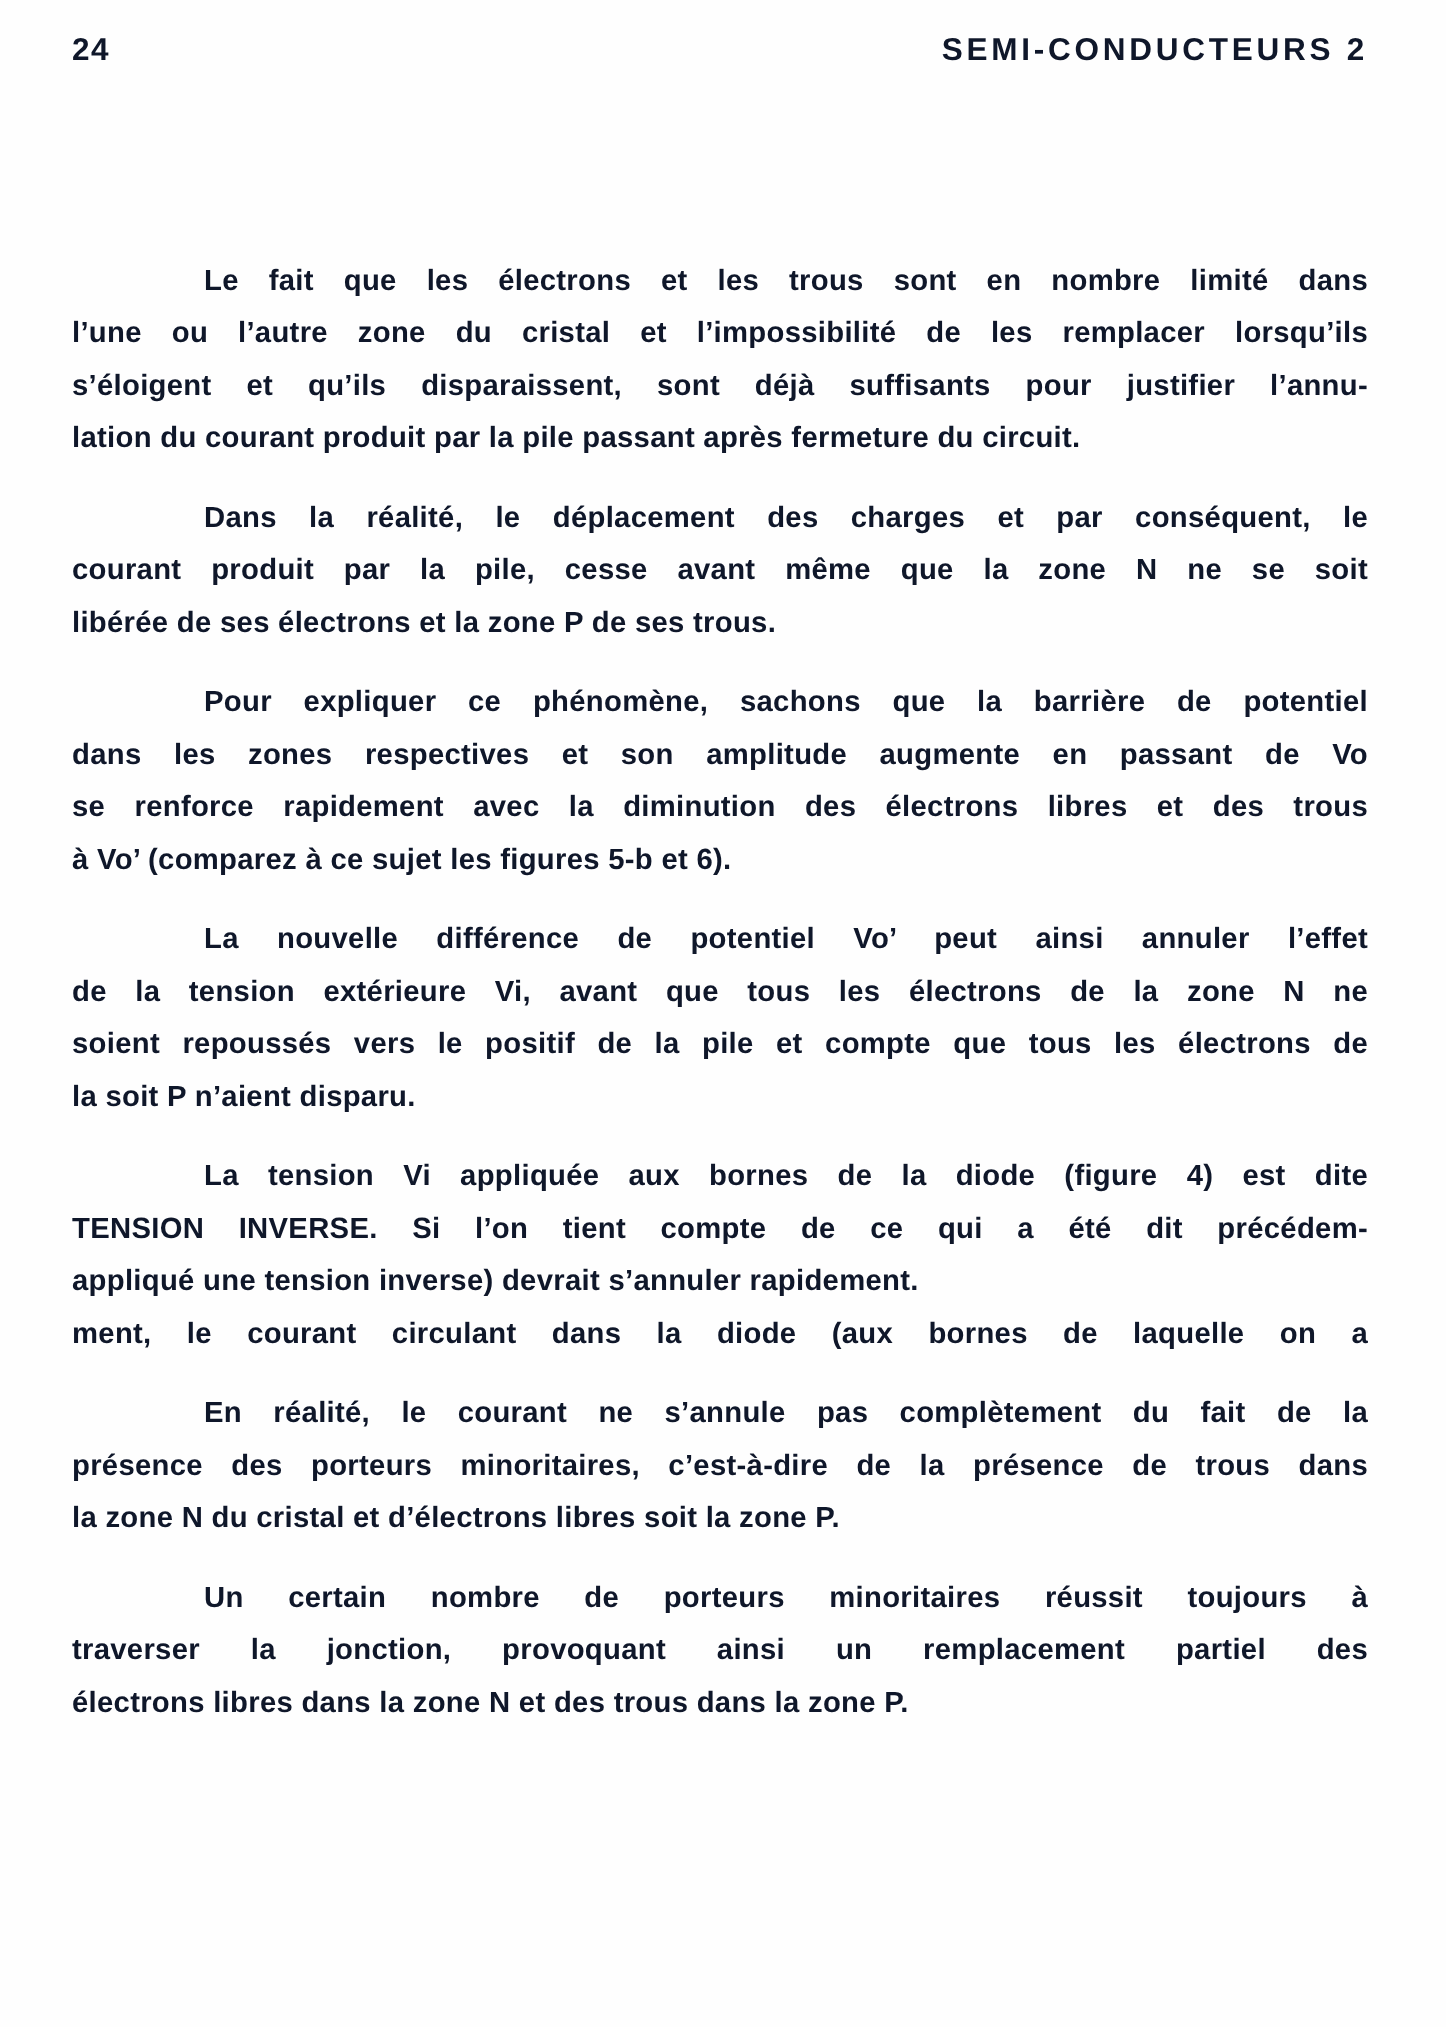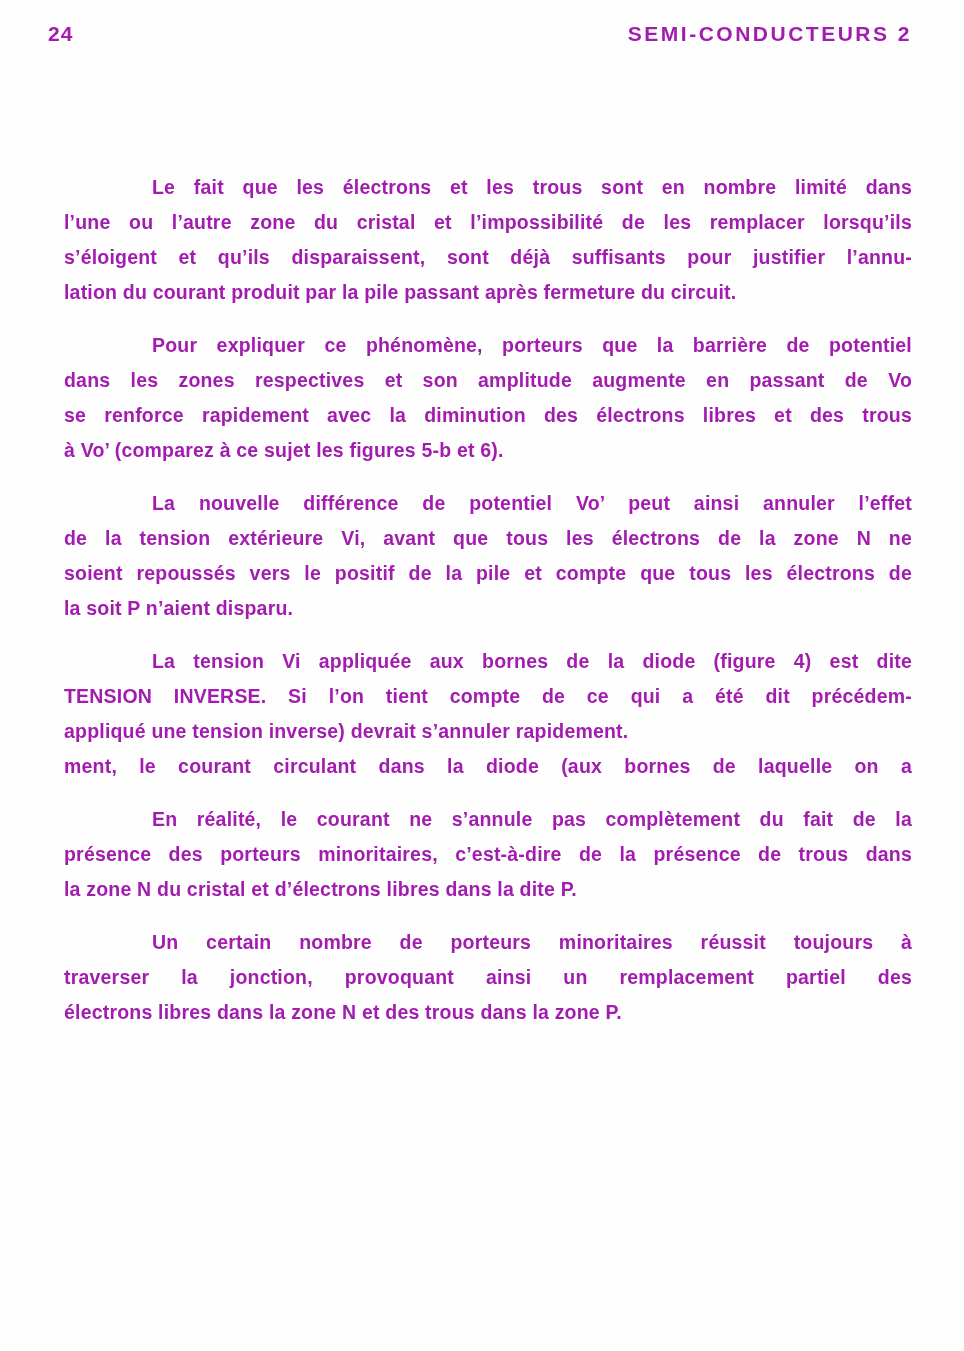--- a/index.html
+++ b/index.html
@@ -6,21 +6,21 @@
     margin: 0;
     padding: 0;
     background: #ffffff;
   }
   .page {
     position: relative;
     width: 964px;
     height: 1351px;
     background: #fefefe;
     font-family: "Liberation Sans", sans-serif;
-    color: #a21caf;
+    color: #0f172a;
     overflow: hidden;
     box-sizing: border-box;
   }
   .header {
     display: flex;
     justify-content: space-between;
     align-items: baseline;
     padding: 22px 52px 0 48px;
     font-size: 21px;
     font-weight: 700;
@@ -33,21 +33,21 @@
   }
   .body {
     margin-top: 124px;
     padding: 0 52px 0 48px;
     font-size: 19.5px;
     font-weight: 700;
     line-height: 35px;
     letter-spacing: 0.2px;
   }
   .paragraph {
-    margin: 0 0 18px 16px;
+    margin: 0 0 18px 0;
   }
   .line {
     text-align: justify;
     text-align-last: justify;
   }
   .line.first {
     text-indent: 88px;
   }
   .line.last {
     text-align-last: left;
@@ -62,41 +62,46 @@
     <span class="running-title">SEMI-CONDUCTEURS 2</span>
   </div>
   <div class="body">
       <div class="paragraph">
         <div class="line first">Le fait que les électrons et les trous sont en nombre limité dans</div>
         <div class="line">l’une ou l’autre zone du cristal et l’impossibilité de les remplacer lorsqu’ils</div>
         <div class="line">s’éloigent et qu’ils disparaissent, sont déjà suffisants pour justifier l’annu-</div>
         <div class="line last">lation du courant produit par la pile passant après fermeture du circuit.</div>
       </div>
       <div class="paragraph">
-        <div class="line first">Pour expliquer ce phénomène, porteurs que la barrière de potentiel</div>
+        <div class="line first">Dans la réalité, le déplacement des charges et par conséquent, le</div>
+        <div class="line">courant produit par la pile, cesse avant même que la zone N ne se soit</div>
+        <div class="line last">libérée de ses électrons et la zone P de ses trous.</div>
+      </div>
+      <div class="paragraph">
+        <div class="line first">Pour expliquer ce phénomène, sachons que la barrière de potentiel</div>
         <div class="line">dans les zones respectives et son amplitude augmente en passant de Vo</div>
         <div class="line">se renforce rapidement avec la diminution des électrons libres et des trous</div>
         <div class="line last">à Vo’ (comparez à ce sujet les figures 5-b et 6).</div>
       </div>
       <div class="paragraph">
         <div class="line first">La nouvelle différence de potentiel Vo’ peut ainsi annuler l’effet</div>
         <div class="line">de la tension extérieure Vi, avant que tous les électrons de la zone N ne</div>
         <div class="line">soient repoussés vers le positif de la pile et compte que tous les électrons de</div>
         <div class="line last">la soit P n’aient disparu.</div>
       </div>
       <div class="paragraph">
         <div class="line first">La tension Vi appliquée aux bornes de la diode (figure 4) est dite</div>
         <div class="line">TENSION INVERSE. Si l’on tient compte de ce qui a été dit précédem-</div>
         <div class="line last">appliqué une tension inverse) devrait s’annuler rapidement.</div>
         <div class="line">ment, le courant circulant dans la diode (aux bornes de laquelle on a</div>
       </div>
       <div class="paragraph">
         <div class="line first">En réalité, le courant ne s’annule pas complètement du fait de la</div>
         <div class="line">présence des porteurs minoritaires, c’est-à-dire de la présence de trous dans</div>
-        <div class="line last">la zone N du cristal et d’électrons libres dans la dite P.</div>
+        <div class="line last">la zone N du cristal et d’électrons libres soit la zone P.</div>
       </div>
       <div class="paragraph">
         <div class="line first">Un certain nombre de porteurs minoritaires réussit toujours à</div>
         <div class="line">traverser la jonction, provoquant ainsi un remplacement partiel des</div>
         <div class="line last">électrons libres dans la zone N et des trous dans la zone P.</div>
       </div>
     </div>
 </div>
 
 </body></html>

